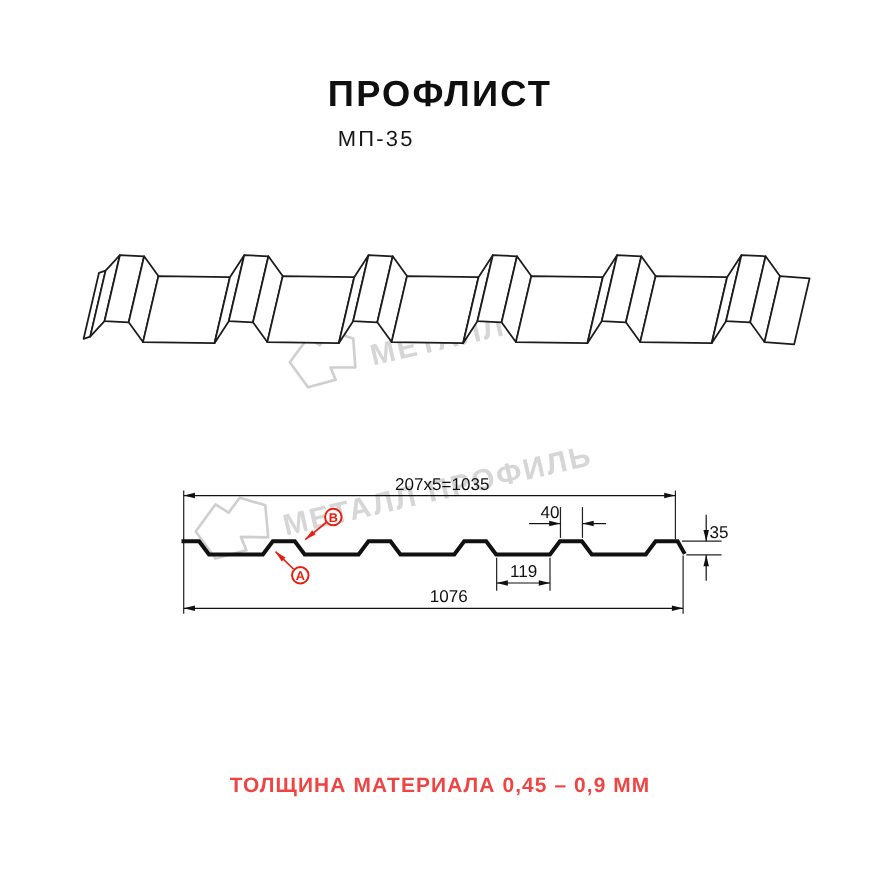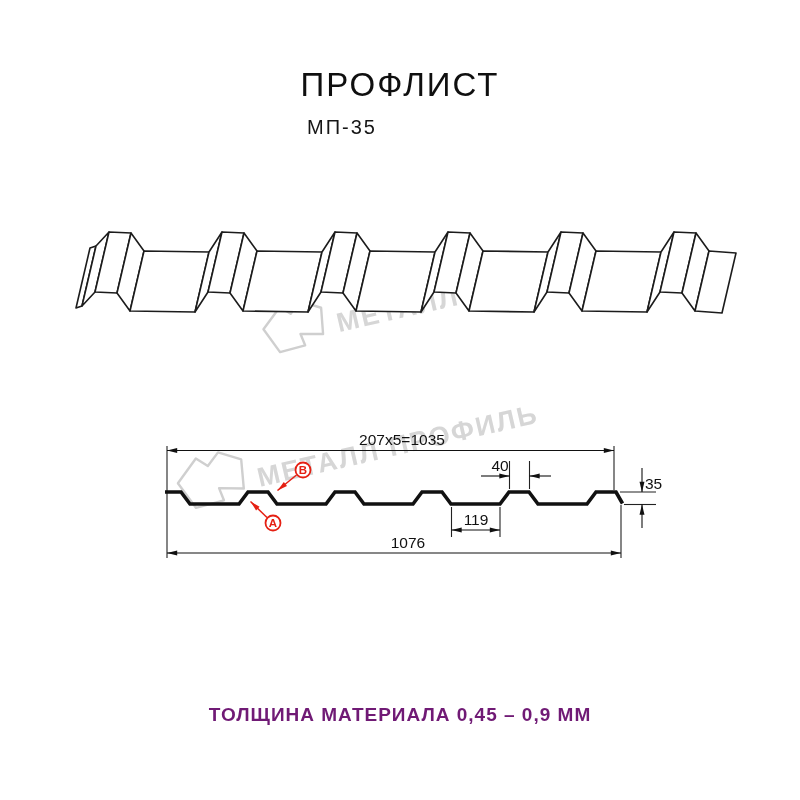--- a/index.html
+++ b/index.html
@@ -2,29 +2,29 @@
 <html><head>
 <meta charset="utf-8">
 <style>
   html,body{margin:0;padding:0;}
   body{
     width:800px;height:800px;background:#ffffff;position:relative;overflow:hidden;
     font-family:"Liberation Sans", sans-serif;color:#111;
   }
   .title{
     position:absolute;left:0;top:66px;width:800px;text-align:center;
-    font-size:33px;font-weight:400;letter-spacing:2px;color:#0f0f0f;
+    font-size:33px;font-weight:700;letter-spacing:2px;color:#0f0f0f;
   }
   .subtitle{
     position:absolute;left:0;top:116px;width:684px;text-align:center;
     font-size:20px;font-weight:500;letter-spacing:2px;color:#161616;
   }
   .thickness-note{
     position:absolute;left:0;top:704px;width:800px;text-align:center;
-    font-size:19px;font-weight:600;letter-spacing:1px;color:#701a75;
+    font-size:19px;font-weight:600;letter-spacing:1px;color:#ef4444;
   }
   svg{position:absolute;left:0;top:0;}
   .dimtext{font-family:"Liberation Sans",sans-serif;font-size:15.5px;fill:#111;}
   .redletter{font-family:"Liberation Sans",sans-serif;font-size:11.5px;font-weight:bold;}
   .wmtext{font-family:"Liberation Sans",sans-serif;font-size:27px;font-weight:bold;letter-spacing:2px;}
 </style>
 </head>
 <body>
 
 <div class="title">ПРОФЛИСТ</div>

